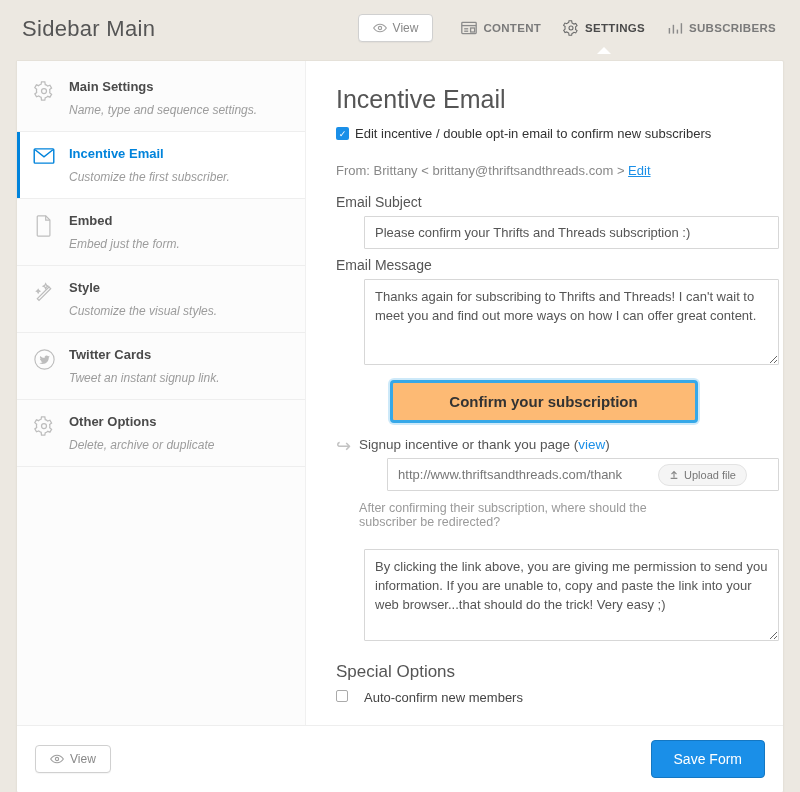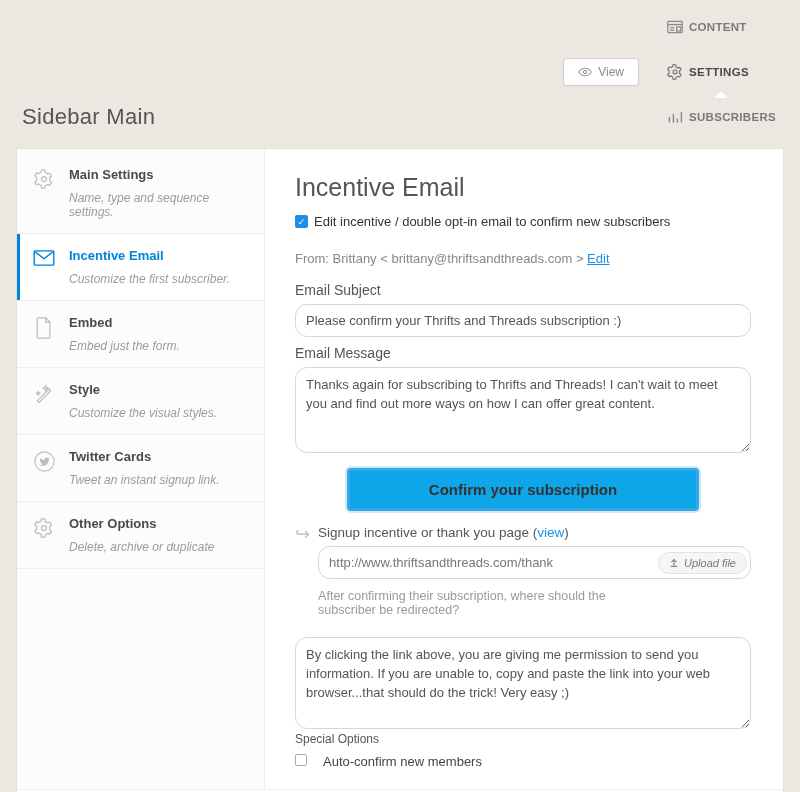--- a/index.html
+++ b/index.html
@@ -29,21 +29,21 @@
   .title {
     font-size:22px; font-weight:300; color:#555; letter-spacing:0.3px;
   }
   .top-right { display:flex; align-items:center; gap:26px; }
   .view-btn {
     display:flex; align-items:center; gap:6px;
     padding:6px 14px; background:#fff; border:1px solid #d0d0d0; border-radius:4px;
     color:#888; font-size:12px; cursor:pointer;
     box-shadow: 0 1px 1px rgba(0,0,0,0.04);
   }
-  .top-nav { display:flex; gap:18px;flex-direction:column; }
+  .top-nav { display:flex; gap:18px; }
   .top-nav-item {
     display:flex; align-items:center; gap:6px;
     text-transform:uppercase; font-weight:bold; font-size:11.5px;
     color:#7a7a7a; letter-spacing:0.3px; cursor:pointer; position:relative;
     padding:6px 2px;
   }
   .top-nav-item.active { color:#4a4a4a; }
   .top-nav-item.active::after {
     content:""; position:absolute; left:50%; transform:translateX(-50%);
     bottom:-12px; border:7px solid transparent; border-bottom-color:#fff;
@@ -55,21 +55,21 @@
     border:1px solid #e5e1d9;
     border-radius:2px;
     margin: 0 16px 16px 16px;
     box-shadow: 0 1px 2px rgba(0,0,0,0.04);
     display:flex; flex-direction:column;
   }
   .panel-body { display:flex; }
 
   
   .sidebar {
-    width: 248px;
+    width: 289px;
     border-right:1px solid var(--light-border);
     background:#fcfcfc;
   }
   .sidebar-item {
     display:flex; gap:14px; padding:14px 16px;
     border-bottom:1px solid #eeeeee;
     cursor:pointer;
   }
   .sidebar-item:first-child { padding-top:18px; }
   .sidebar-item .icon {
@@ -95,49 +95,49 @@
   .check-row { display:flex; align-items:center; gap:6px; color:#333; font-size:13px; margin-bottom:22px;}
   .checkbox {
     width:13px; height:13px; border-radius:2px; background:var(--blue);
     display:inline-flex; align-items:center; justify-content:center; color:#fff; font-size:9px;
   }
   .from-line { color:#888; font-size:13px; margin-bottom:16px; }
   .from-line a { color:var(--blue); cursor:pointer;text-decoration:underline; }
 
   .label { color:#555; font-size:14px; margin:8px 0 6px; }
   .field, .textarea {
-    width:100%; border:1px solid #d7d7d7; border-radius:12px;
-    padding:8px 10px; font-size:13px; color:#555; font-family:inherit; background:#fff;
+    width:100%; border:1px solid #d7d7d7; border-radius:1px;
+    padding:8px 10px; font-size:13px; color:#555; font-family:inherit; background:#fff;margin-left:28px;
   }
   .textarea { resize:vertical; line-height:1.45; }
 
   .confirm-btn {
-    margin: 12px auto 14px; display:block; width: 352px;
-    background:#0ea5e9; border:3px solid #36a8e8; border-radius:4px;
+    margin: 12px auto 14px; display:block; width: 308px;
+    background:#fdba74; border:3px solid #36a8e8; border-radius:4px;
     box-shadow: 0 0 0 2px rgba(54,168,232,0.25);
     padding:10px 0; text-align:center; font-weight:bold; font-size:15px; color:#333;
   }
 
   .row-inline { display:flex; align-items:flex-start; gap:8px; margin-bottom:6px; }
   .arrow { color:#c3c3c3; font-size:18px; margin-top:-2px; }
   .incentive-block { flex:1; }
   .incentive-label { color:#555; font-size:13.5px; margin-bottom:6px; }
   .incentive-label a { color:var(--blue); cursor:pointer; }
 
   .url-row { position:relative; }
   .url-row .field { padding-right:100px; color:#777; overflow:hidden; text-overflow:ellipsis; white-space:nowrap; }
   .upload-pill {
     position:absolute; right:4px; top:50%; transform:translateY(-50%);
     background:#f5f5f5; border:1px solid #e3e3e3; border-radius:14px;
-    padding:4px 10px; font-size:11px; color:#777; display:flex; align-items:center; gap:5px; cursor:pointer;font-style:italic;
+    padding:4px 10px; font-size:11px; color:#777; display:flex; align-items:center; gap:5px; cursor:pointer;
   }
 
   .hint { color:#9a9a9a; font-size:12.5px; margin:10px 0 14px 0; max-width:330px; }
 
-  .special-head { font-size:12px; color:#555; }
+  .special-head { font-size:17px; color:#555; margin-top:18px; }
   .auto-row { display:flex; align-items:flex-start; gap:16px; margin-top:8px; font-size:13px; color:#444;}
   .checkbox-empty {
     width:12px; height:12px; border:1px solid #aaa; border-radius:2px; background:#fff; display:inline-block;
   }
 
   
   .panel-footer {
     display:flex; justify-content:space-between; align-items:center;
     padding:14px 18px; border-top:1px solid #eee;
   }

